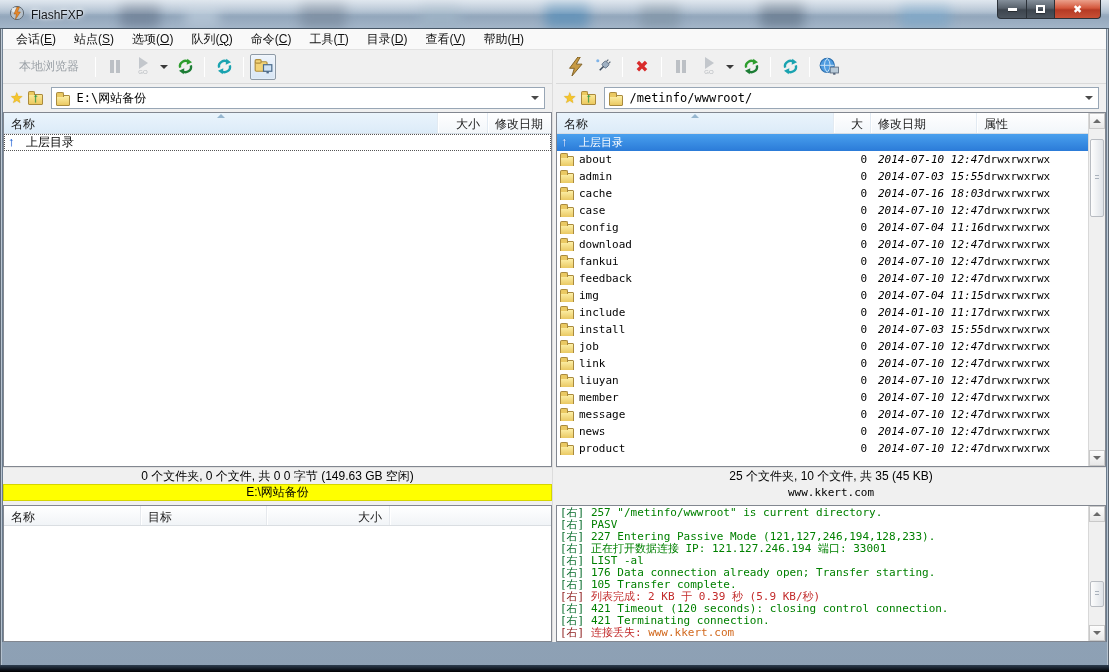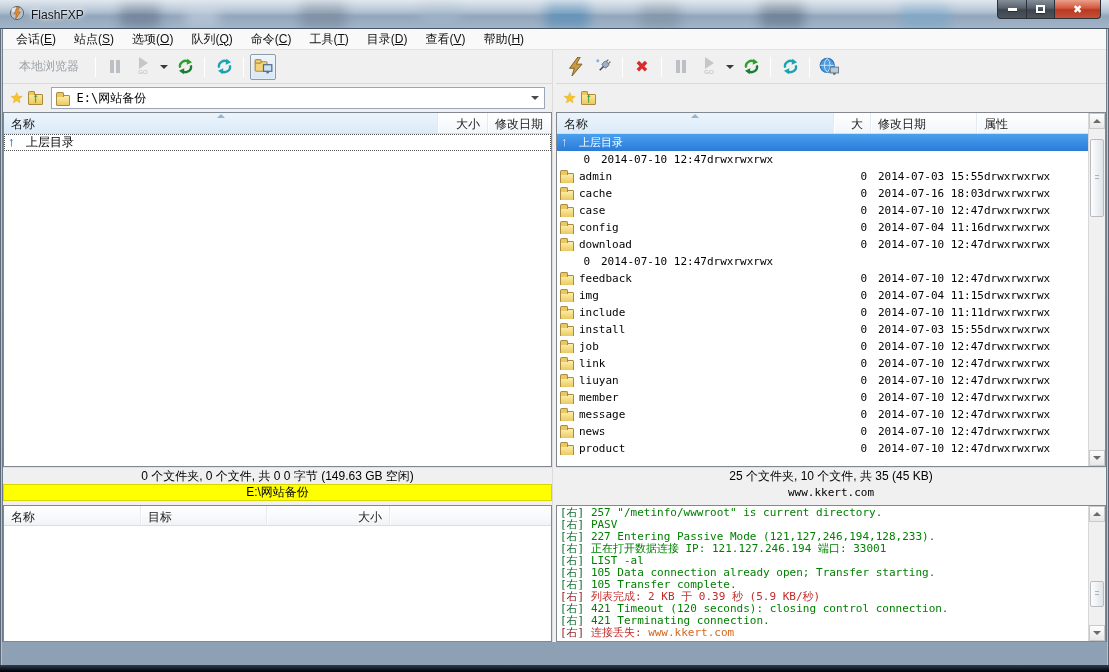--- a/index.html
+++ b/index.html
@@ -95,21 +95,21 @@
   .L .hcell.c-name{width:434px;}
   .L .hcell.c-size{width:50px;}
   .L .hcell.c-date{flex:1;border-right:none;}
   
   .R .hcell.c-name{width:277px;}
   .R .hcell.c-size{width:37px;}
   .R .hcell.c-date{width:106px;}
   .R .hcell.c-attr{flex:1;border-right:none;}
   .R .frow .name{width:277px;}
   .R .frow .size{width:37px;}
-  .R .frow .date{width:106px;}
+  .R .frow .date{width:106px;font-style:italic;}
   .R .frow .perms{flex:1;}
   .L .frow .name{flex:1;}
 
   
   .vscroll{position:absolute;top:0;right:0;bottom:0;width:17px;background:#f0f0f0;border-left:1px solid #d8d8d8;}
   .sbtn{position:absolute;left:0;right:0;height:16px;background:linear-gradient(#fdfdfd,#e8e8e8);border:1px solid #c9c9c9;display:flex;align-items:center;justify-content:center;}
   .sbtn.up{top:0;} .sbtn.down{bottom:0;}
   .sbtn i{width:0;height:0;border-left:4px solid transparent;border-right:4px solid transparent;}
   .sbtn.up i{border-bottom:4px solid #6a6a6a;}
   .sbtn.down i{border-top:4px solid #6a6a6a;}
@@ -365,20 +365,27 @@
           </span>
         </div>
 
         <div class="pathbar">
           <span class="star">★</span>
           <span class="ico-folderup">
             <span class="f-back"></span>
               <span class="f-tab"></span>
               <span class="f-arrow">↑</span>
           </span>
+          <div class="combo">
+            <span class="ico folder"></span>
+            <span class="combo-text">/metinfo/wwwroot/</span>
+            <span class="combo-arrow">
+                <i></i>
+              </span>
+          </div>
         </div>
 
         <div class="flist">
           <div class="flist-head" style="margin-right:17px;">
             <span class="hcell c-name sorted"><span>名称</span><span class="sort-asc"></span></span>
             <span class="hcell c-size num">大小</span>
             <span class="hcell c-date">修改日期</span>
             <span class="hcell c-attr">属性</span>
           </div>
           <div class="flist-body" style="margin-right:17px;">
@@ -387,20 +394,24 @@
                 <span class="name">
                   <span class="ico up"></span>
                   <span class="mono">上层目录</span>
                 </span>
                 <span class="size mono"></span>
                 <span class="date mono"></span>
                 <span class="perms mono"></span>
               </div>
 
               <div class="frow">
+                <span class="name">
+                  <span class="ico folder"></span>
+                  <span class="mono">about</span>
+                </span>
                 <span class="size mono">0</span>
                 <span class="date mono">2014-07-10 12:47</span>
                 <span class="perms mono">drwxrwxrwx</span>
               </div>
 
               <div class="frow">
                 <span class="name">
                   <span class="ico folder"></span>
                   <span class="mono">admin</span>
                 </span>
@@ -443,20 +454,24 @@
                 <span class="name">
                   <span class="ico folder"></span>
                   <span class="mono">download</span>
                 </span>
                 <span class="size mono">0</span>
                 <span class="date mono">2014-07-10 12:47</span>
                 <span class="perms mono">drwxrwxrwx</span>
               </div>
 
               <div class="frow">
+                <span class="name">
+                  <span class="ico folder"></span>
+                  <span class="mono">fankui</span>
+                </span>
                 <span class="size mono">0</span>
                 <span class="date mono">2014-07-10 12:47</span>
                 <span class="perms mono">drwxrwxrwx</span>
               </div>
 
               <div class="frow">
                 <span class="name">
                   <span class="ico folder"></span>
                   <span class="mono">feedback</span>
                 </span>
@@ -474,21 +489,21 @@
                 <span class="date mono">2014-07-04 11:15</span>
                 <span class="perms mono">drwxrwxrwx</span>
               </div>
 
               <div class="frow">
                 <span class="name">
                   <span class="ico folder"></span>
                   <span class="mono">include</span>
                 </span>
                 <span class="size mono">0</span>
-                <span class="date mono">2014-07-10 11:11</span>
+                <span class="date mono">2014-01-10 11:17</span>
                 <span class="perms mono">drwxrwxrwx</span>
               </div>
 
               <div class="frow">
                 <span class="name">
                   <span class="ico folder"></span>
                   <span class="mono">install</span>
                 </span>
                 <span class="size mono">0</span>
                 <span class="date mono">2014-07-03 15:55</span>
@@ -604,21 +619,21 @@
                   <span class="log-text">正在打开数据连接 IP: 121.127.246.194 端口: 33001</span><span class="log-link"></span>
                 </div>
 
                 <div class="log-line green">
                   <span class="log-prefix">[右]</span>
                   <span class="log-text">LIST -al</span><span class="log-link"></span>
                 </div>
 
                 <div class="log-line green">
                   <span class="log-prefix">[右]</span>
-                  <span class="log-text">105 Data connection already open; Transfer starting.</span><span class="log-link"></span>
+                  <span class="log-text">176 Data connection already open; Transfer starting.</span><span class="log-link"></span>
                 </div>
 
                 <div class="log-line green">
                   <span class="log-prefix">[右]</span>
                   <span class="log-text">105 Transfer complete.</span><span class="log-link"></span>
                 </div>
 
                 <div class="log-line red">
                   <span class="log-prefix">[右]</span>
                   <span class="log-text">列表完成: 2 KB 于 0.39 秒 (5.9 KB/秒)</span><span class="log-link"></span>

